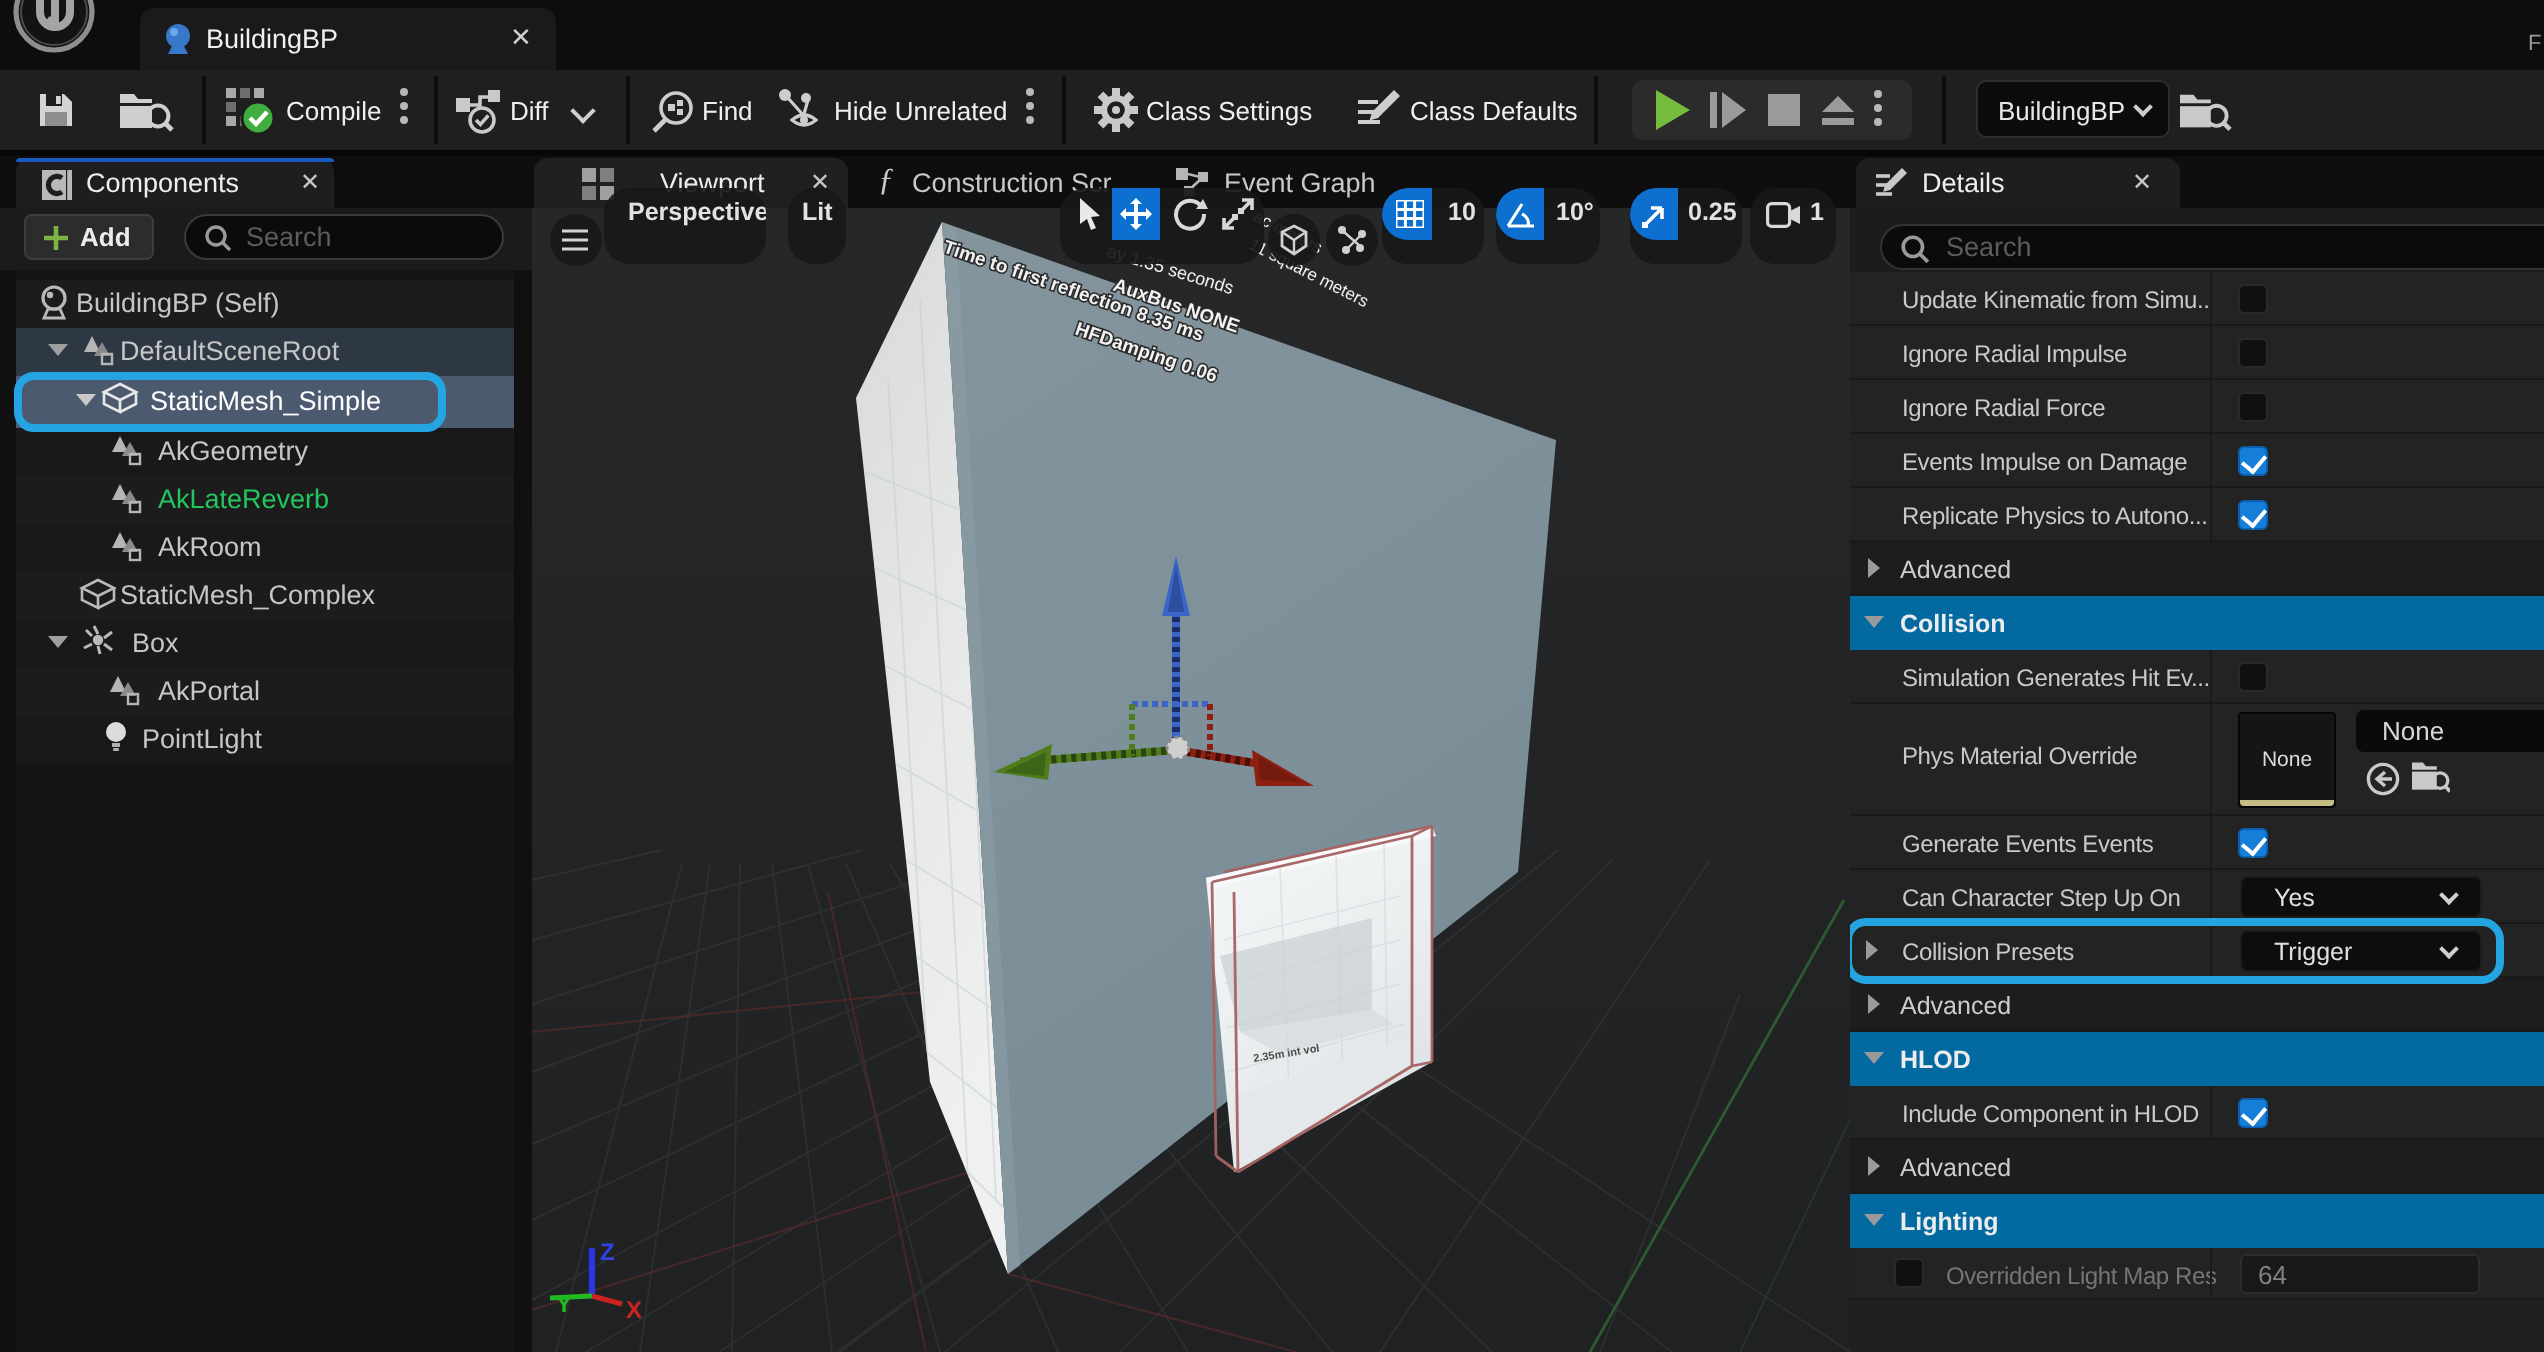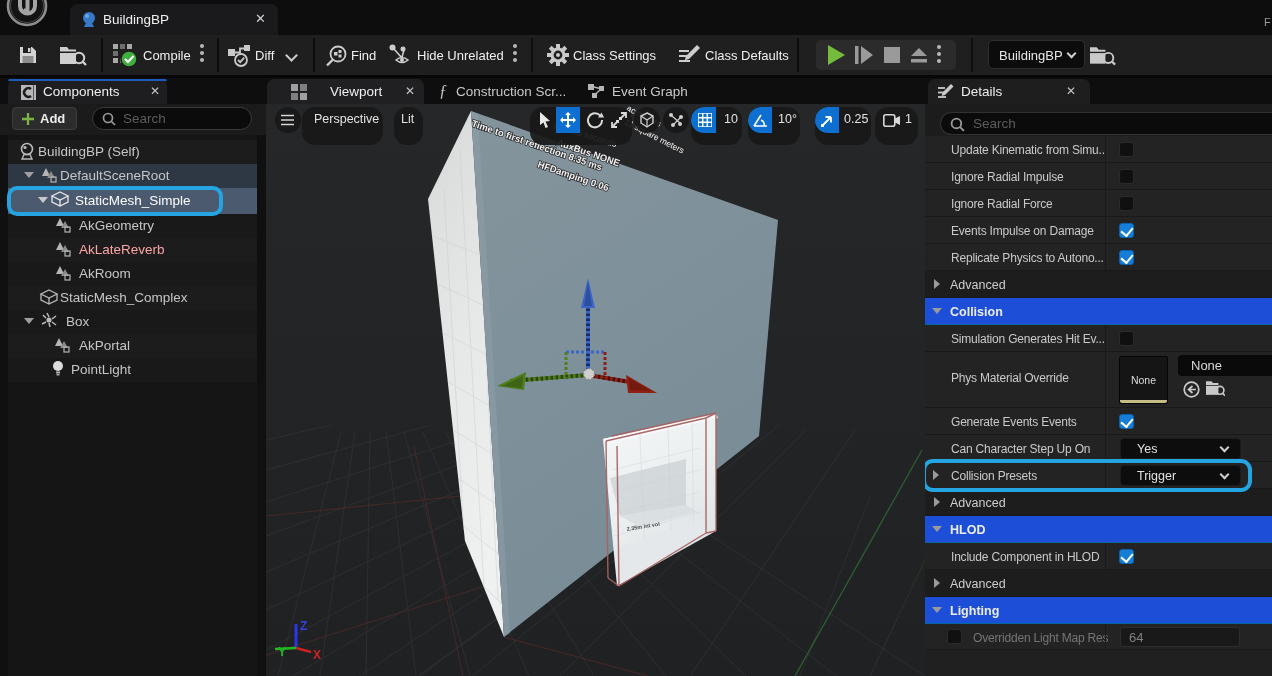--- a/index.html
+++ b/index.html
@@ -32,38 +32,38 @@
   .ptab { position:absolute; background:#1e1e20; border-radius:7px 7px 0 0; }
   .ptab .blueline { position:absolute; left:0; top:0; right:0; height:2px; background:#1a5cbe; border-radius:7px 7px 0 0; }
   .ptab .ptext { position:absolute; font-size:13.5px; color:#eeeeee; }
   .ptab .px { position:absolute; font-size:12px; color:#c4c4c4; }
   
   .drow { position:absolute; left:0; width:347px; background:#232323; border-bottom:1px solid #191919; }
   .drow::after { content:""; position:absolute; left:180px; top:0; bottom:0; width:1px; background:#1a1a1a; }
   .dlabel { position:absolute; left:26px; top:7px; font-size:12px; letter-spacing:-0.2px; color:#c9c9c9; white-space:nowrap; width:153px; overflow:hidden; }
   .dadv { position:absolute; left:0; width:347px; background:#1d1d1d; border-bottom:1px solid #191919; }
   .alabel { position:absolute; left:25px; top:7px; font-size:12.5px; color:#cdcdcd; }
-  .dhdr { position:absolute; left:0; width:347px; background:#1d4ed8; border-bottom:1px solid #0369a1; }
+  .dhdr { position:absolute; left:0; width:347px; background:#0369a1; border-bottom:6px solid #0369a1; }
   .hlabel { position:absolute; left:25px; top:7px; font-size:12.5px; font-weight:bold; color:#ececec; }
   .rarrow { position:absolute; left:9px; top:8px; width:0; height:0;
             border-left:6px solid #9a9a9a; border-top:5px solid transparent; border-bottom:5px solid transparent; }
   .darrow { position:absolute; left:7px; top:10px; width:0; height:0;
             border-top:6px solid #9a9a9a; border-left:5px solid transparent; border-right:5px solid transparent; }
   .cb { position:absolute; left:194px; top:6px; width:15px; height:15px; background:#101010;
         border:1px solid #2a2a2a; border-radius:3px; }
   .cb.on { background:#157fd8; border-color:#0a5fae; }
   .cb.on::after { content:""; position:absolute; left:3px; top:1px; width:6px; height:9px;
                   border-right:2px solid #fff; border-bottom:2px solid #fff; transform:rotate(40deg); }
   .combo { position:absolute; left:195px; top:3px; width:121px; height:21px; background:#0d0d0d;
            border-radius:4px; border:1px solid #1c1c1c; }
   .combo span { position:absolute; left:16px; top:3px; font-size:12.5px; color:#e0e0e0; }
   .cchev { position:absolute; right:12px; top:5px; width:7px; height:7px;
            border-right:2px solid #cfcfcf; border-bottom:2px solid #cfcfcf; transform:rotate(45deg); }
   
-  .vpill { position:absolute; top:29px; height:38px; background:rgba(24,24,24,0.92); border-radius:13px; overflow:hidden; }
+  .vpill { position:absolute; top:16px; height:38px; background:rgba(24,24,24,0.92); border-radius:13px; overflow:hidden;font-weight:bold; }
   .vpill > span { position:absolute; top:5px; font-size:12.5px; color:#e2e2e2; }
   .vcirc { position:absolute; top:29px; width:26px; height:26px; background:rgba(24,24,24,0.92); border-radius:50%; }
 </style>
 </head>
 <body>
 <div id="app">
 
 <div id="titlebar">
   <svg class="abs" style="left:6px;top:-15px" width="42" height="42" viewBox="0 0 42 42">
     <circle cx="21" cy="21" r="19" fill="#131313" stroke="#8e8e8e" stroke-width="2.6"></circle>
@@ -319,21 +319,21 @@
       <g transform="translate(44,226)">
         <circle cx="6" cy="5" r="5" fill="#dcdcdc"></circle>
         <rect x="4" y="10.5" width="4" height="2" fill="#b0b0b0"></rect>
         <rect x="4.6" y="13" width="2.8" height="1.5" fill="#b0b0b0"></rect>
       </g>
     </svg>
     <span class="abs" style="left:30px;top:9px;font-size:13.5px;color:#c6c6c6">BuildingBP (Self)</span>
     <span class="abs" style="left:52px;top:33px;font-size:13.5px;color:#c6c6c6">DefaultSceneRoot</span>
     <span class="abs" style="left:67px;top:58px;font-size:13.5px;color:#fdfdfd">StaticMesh_Simple</span>
     <span class="abs" style="left:71px;top:83px;font-size:13.5px;color:#c6c6c6">AkGeometry</span>
-    <span class="abs" style="left:71px;top:107px;font-size:13.5px;color:#fca5a5">AkLateReverb</span>
+    <span class="abs" style="left:71px;top:107px;font-size:13.5px;color:#22c55e">AkLateReverb</span>
     <span class="abs" style="left:71px;top:131px;font-size:13.5px;color:#c6c6c6">AkRoom</span>
     <span class="abs" style="left:52px;top:155px;font-size:13.5px;color:#c6c6c6">StaticMesh_Complex</span>
     <span class="abs" style="left:58px;top:179px;font-size:13.5px;color:#c6c6c6">Box</span>
     <span class="abs" style="left:71px;top:203px;font-size:13.5px;color:#c6c6c6">AkPortal</span>
     <span class="abs" style="left:63px;top:227px;font-size:13.5px;color:#c6c6c6">PointLight</span>
 
     <div class="abs" style="left:-1px;top:51px;width:216px;height:30px;border:4px solid #24a5e2;border-radius:10px"></div>
   </div>
 </div>
 

